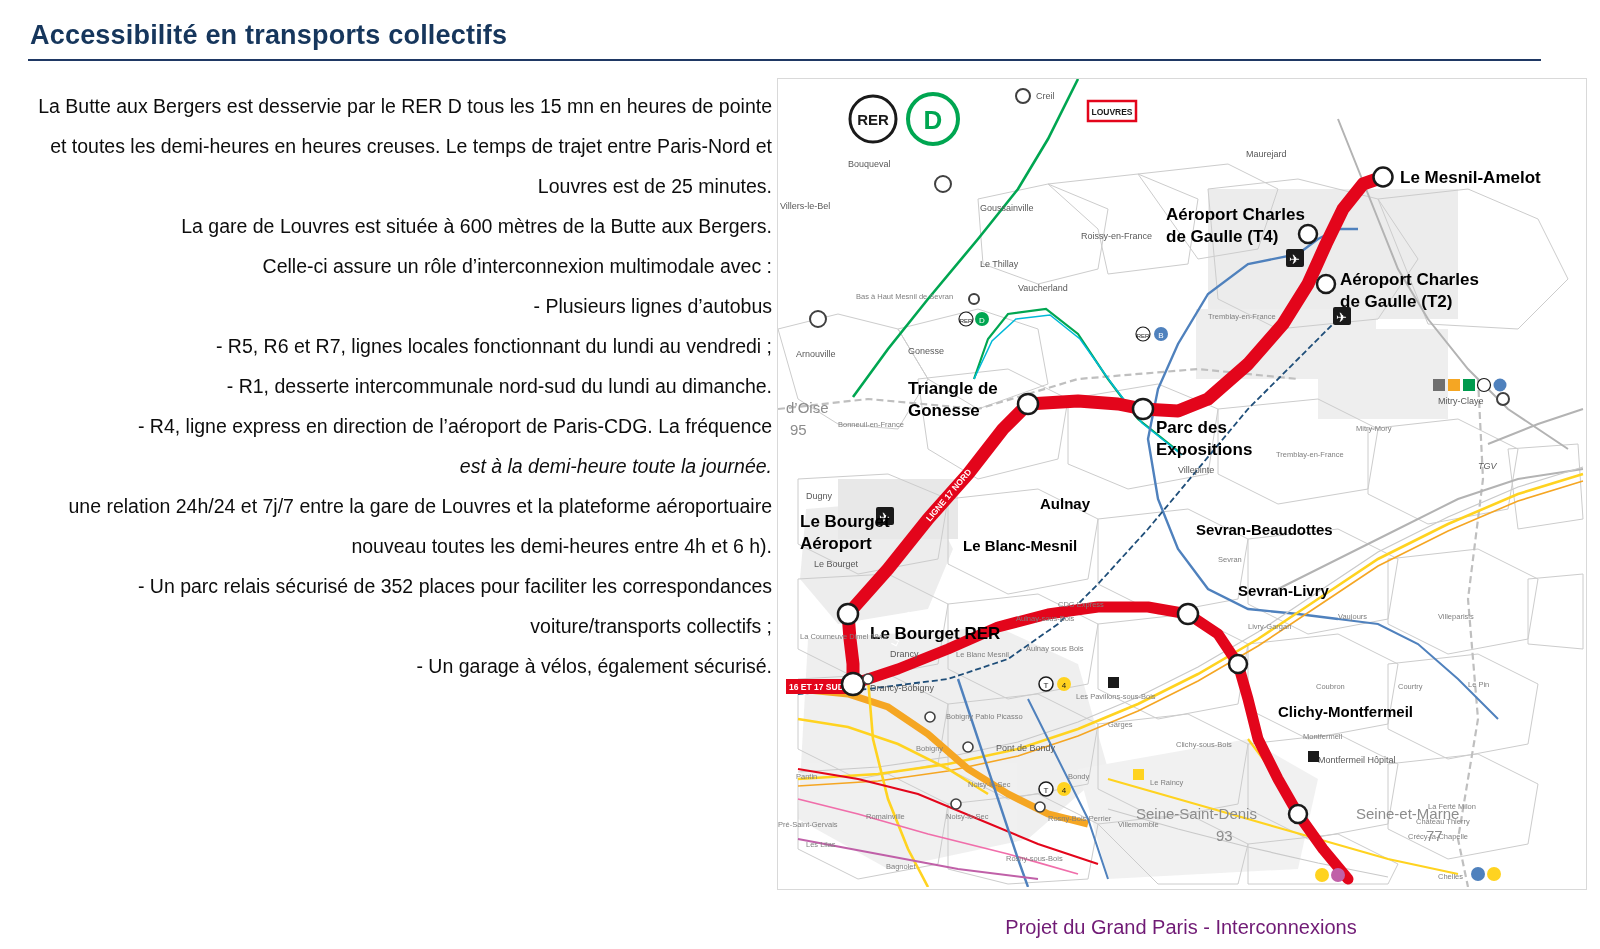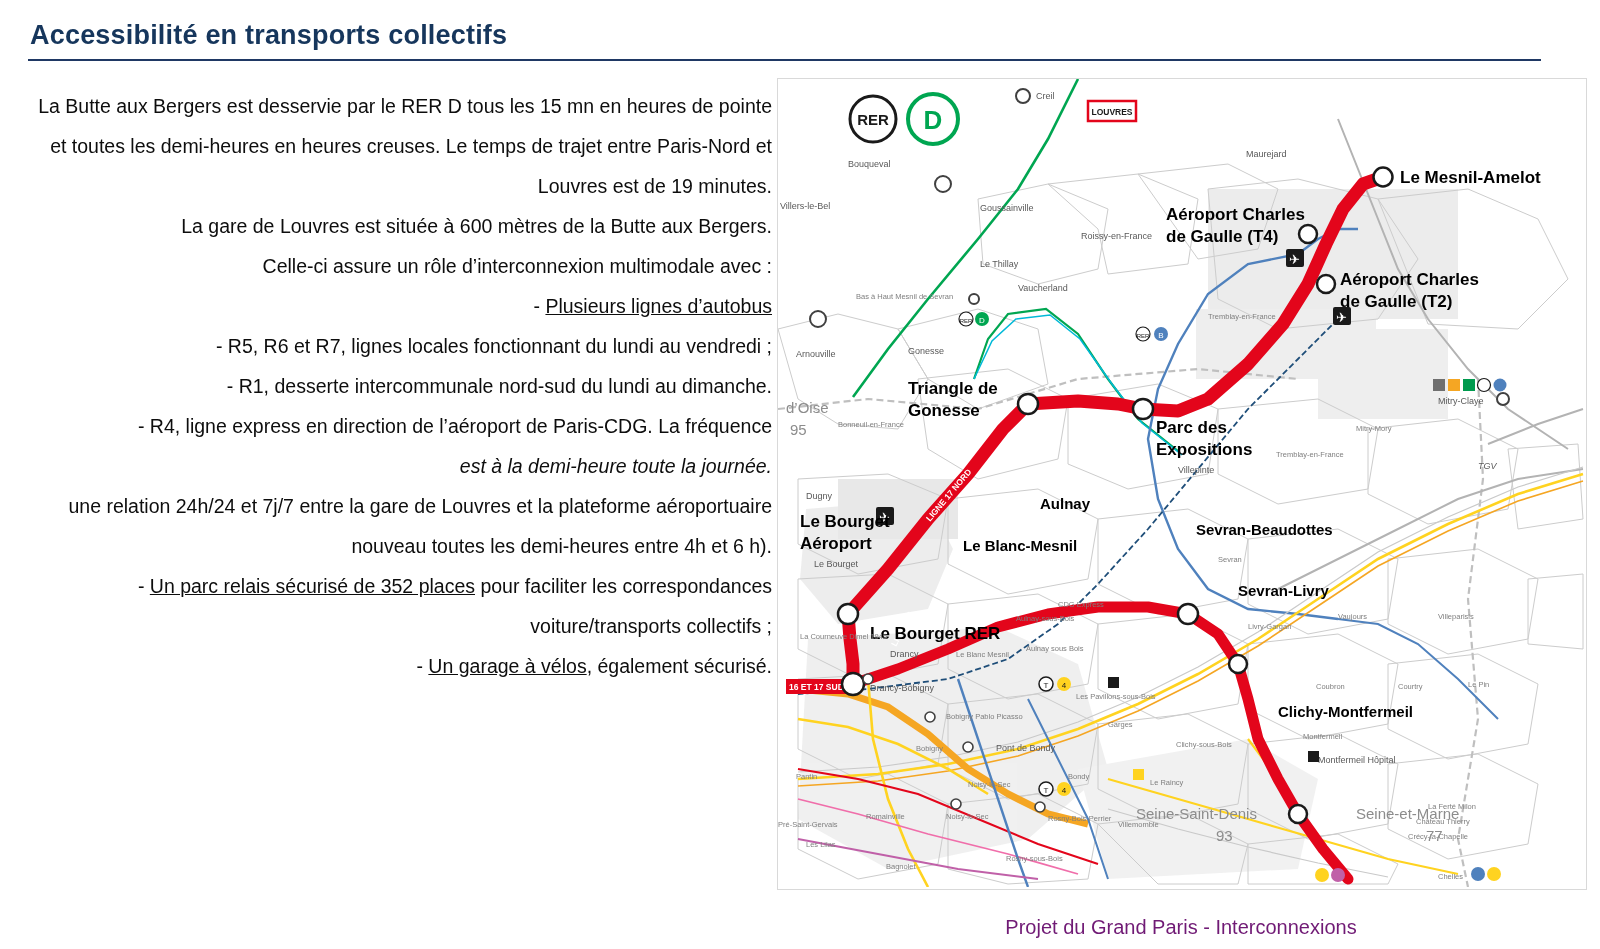--- a/index.html
+++ b/index.html
@@ -43,21 +43,20 @@
     line-height: 1.0;
     color: #0d0d0d;
   }
   .para {
     margin: 0 0 0 0;
     line-height: 40px;
     white-space: pre-wrap;
     text-align: right;
   }
   .u {
-    text-decoration: underline;
     margin-top: 28px;
   }
   .indent1 {
     padding-left: 62px;
   }
   .indent-cont {
     padding-left: 62px;
     font-style: italic;
   }
   
@@ -119,21 +118,21 @@
 </style>
 </head>
 <body>
 
 <div class="page-title">Accessibilité en transports collectifs</div>
 <div class="title-rule"></div>
 
 <div class="text-col">
   <div class="para">La Butte aux Bergers est desservie par le RER D tous les 15 mn en heures de pointe</div>
   <div class="para">et toutes les demi-heures en heures creuses. Le temps de trajet entre Paris-Nord et</div>
-  <div class="para">Louvres est de 19 minutes.</div>
+  <div class="para">Louvres est de 25 minutes.</div>
   <div class="para">La gare de Louvres est située à 600 mètres de la Butte aux Bergers.</div>
   <div class="para">Celle-ci assure un rôle d’interconnexion multimodale avec :</div>
 
   <div class="para"><span>- </span><span class="u">Plusieurs lignes d’autobus</span></div>
 
   <div class="para indent1">- R5, R6 et R7, lignes locales fonctionnant du lundi au vendredi ;</div>
   <div class="para indent1">- R1, desserte intercommunale nord-sud du lundi au dimanche.</div>
   <div class="para indent1">- R4, ligne express en direction de l’aéroport de Paris-CDG. La fréquence</div>
   <div class="para indent-cont">est à la demi-heure toute la journée.</div>
 

